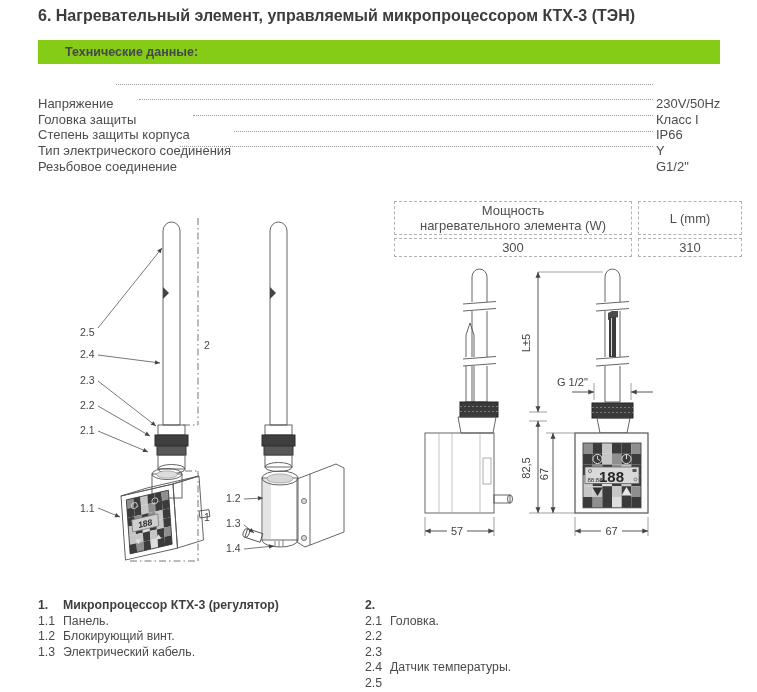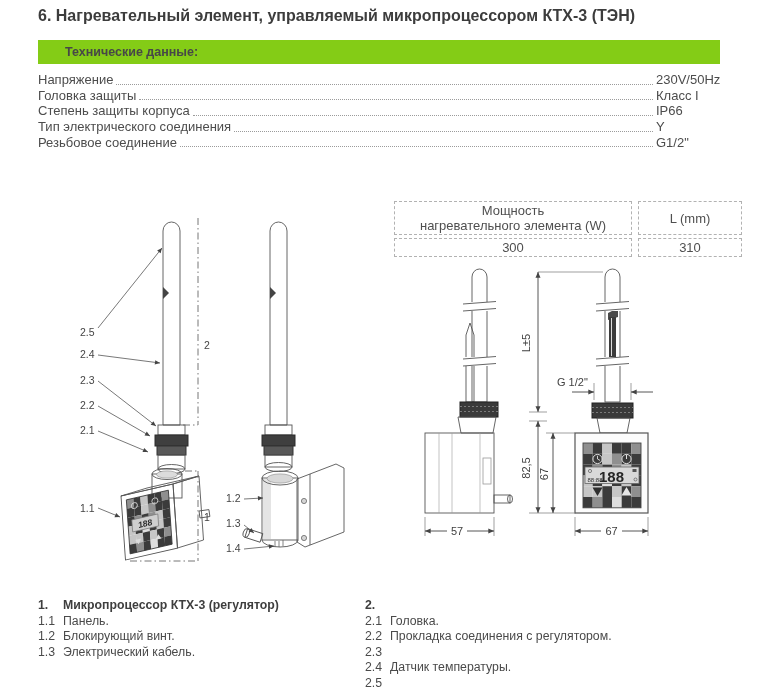--- a/index.html
+++ b/index.html
@@ -6,21 +6,21 @@
   body{width:757px;height:692px;background:#ffffff;position:relative;overflow:hidden;
        font-family:"Liberation Sans",sans-serif;color:#4a4a4a;}
   .abs{position:absolute;}
   .title{left:38px;top:7px;font-size:16px;font-weight:bold;color:#3c3c3c;}
   .bar{left:38px;top:40px;width:682px;height:24px;background:#84cc16;line-height:24px;
        padding-left:27px;box-sizing:border-box;font-weight:bold;font-size:12.5px;color:#474747;}
   .specs{left:38px;top:72px;width:690px;}
   .spec-row{display:flex;align-items:baseline;height:15.7px;font-size:13px;color:#4c4c4c;}
   .spec-row .lbl{white-space:nowrap;}
   .spec-row .dots{flex:1;border-bottom:1px dotted #9b9b9b;align-self:flex-end;margin:0 3px 3px 3px;}
-  .spec-row .val{width:72px;white-space:nowrap;}
+  .spec-row .val{width:72px;white-space:nowrap;margin-top:24px;}
   table.pt{position:absolute;left:388px;top:198px;width:360px;border-collapse:separate;
        border-spacing:6px 3px;font-size:13px;color:#4f4f4f;table-layout:fixed;}
   .pt th,.pt td{border:1px dashed #b2b2b2;text-align:center;font-weight:normal;padding:1px 3px;vertical-align:middle;}
   .pt th{height:30px;white-space:pre-line;line-height:15px;}
   .pt td{height:15px;}
   .legend{top:598px;}
   .lg-row{display:flex;font-size:12.3px;line-height:15.6px;color:#4a4a4a;}
   .lg-num{width:25px;flex:none;}
   .head{font-weight:bold;color:#3e3e3e;}
   .svgA{left:48px;top:205px;}
@@ -399,21 +399,20 @@
 <div class="abs legend" style="left:365px;width:380px;">
   <div class="lg-row head">
     <span class="lg-num">2.</span>
   </div>
   <div class="lg-row">
       <span class="lg-num">2.1</span>
       <span class="lg-txt">Головка.</span>
     </div>
   <div class="lg-row">
       <span class="lg-num">2.2</span>
-      <span class="lg-txt">Прокладка соединения с регулятором.</span>
     </div>
   <div class="lg-row">
       <span class="lg-num">2.3</span>
     </div>
   <div class="lg-row">
       <span class="lg-num">2.4</span>
       <span class="lg-txt">Датчик температуры.</span>
     </div>
   <div class="lg-row">
       <span class="lg-num">2.5</span>

